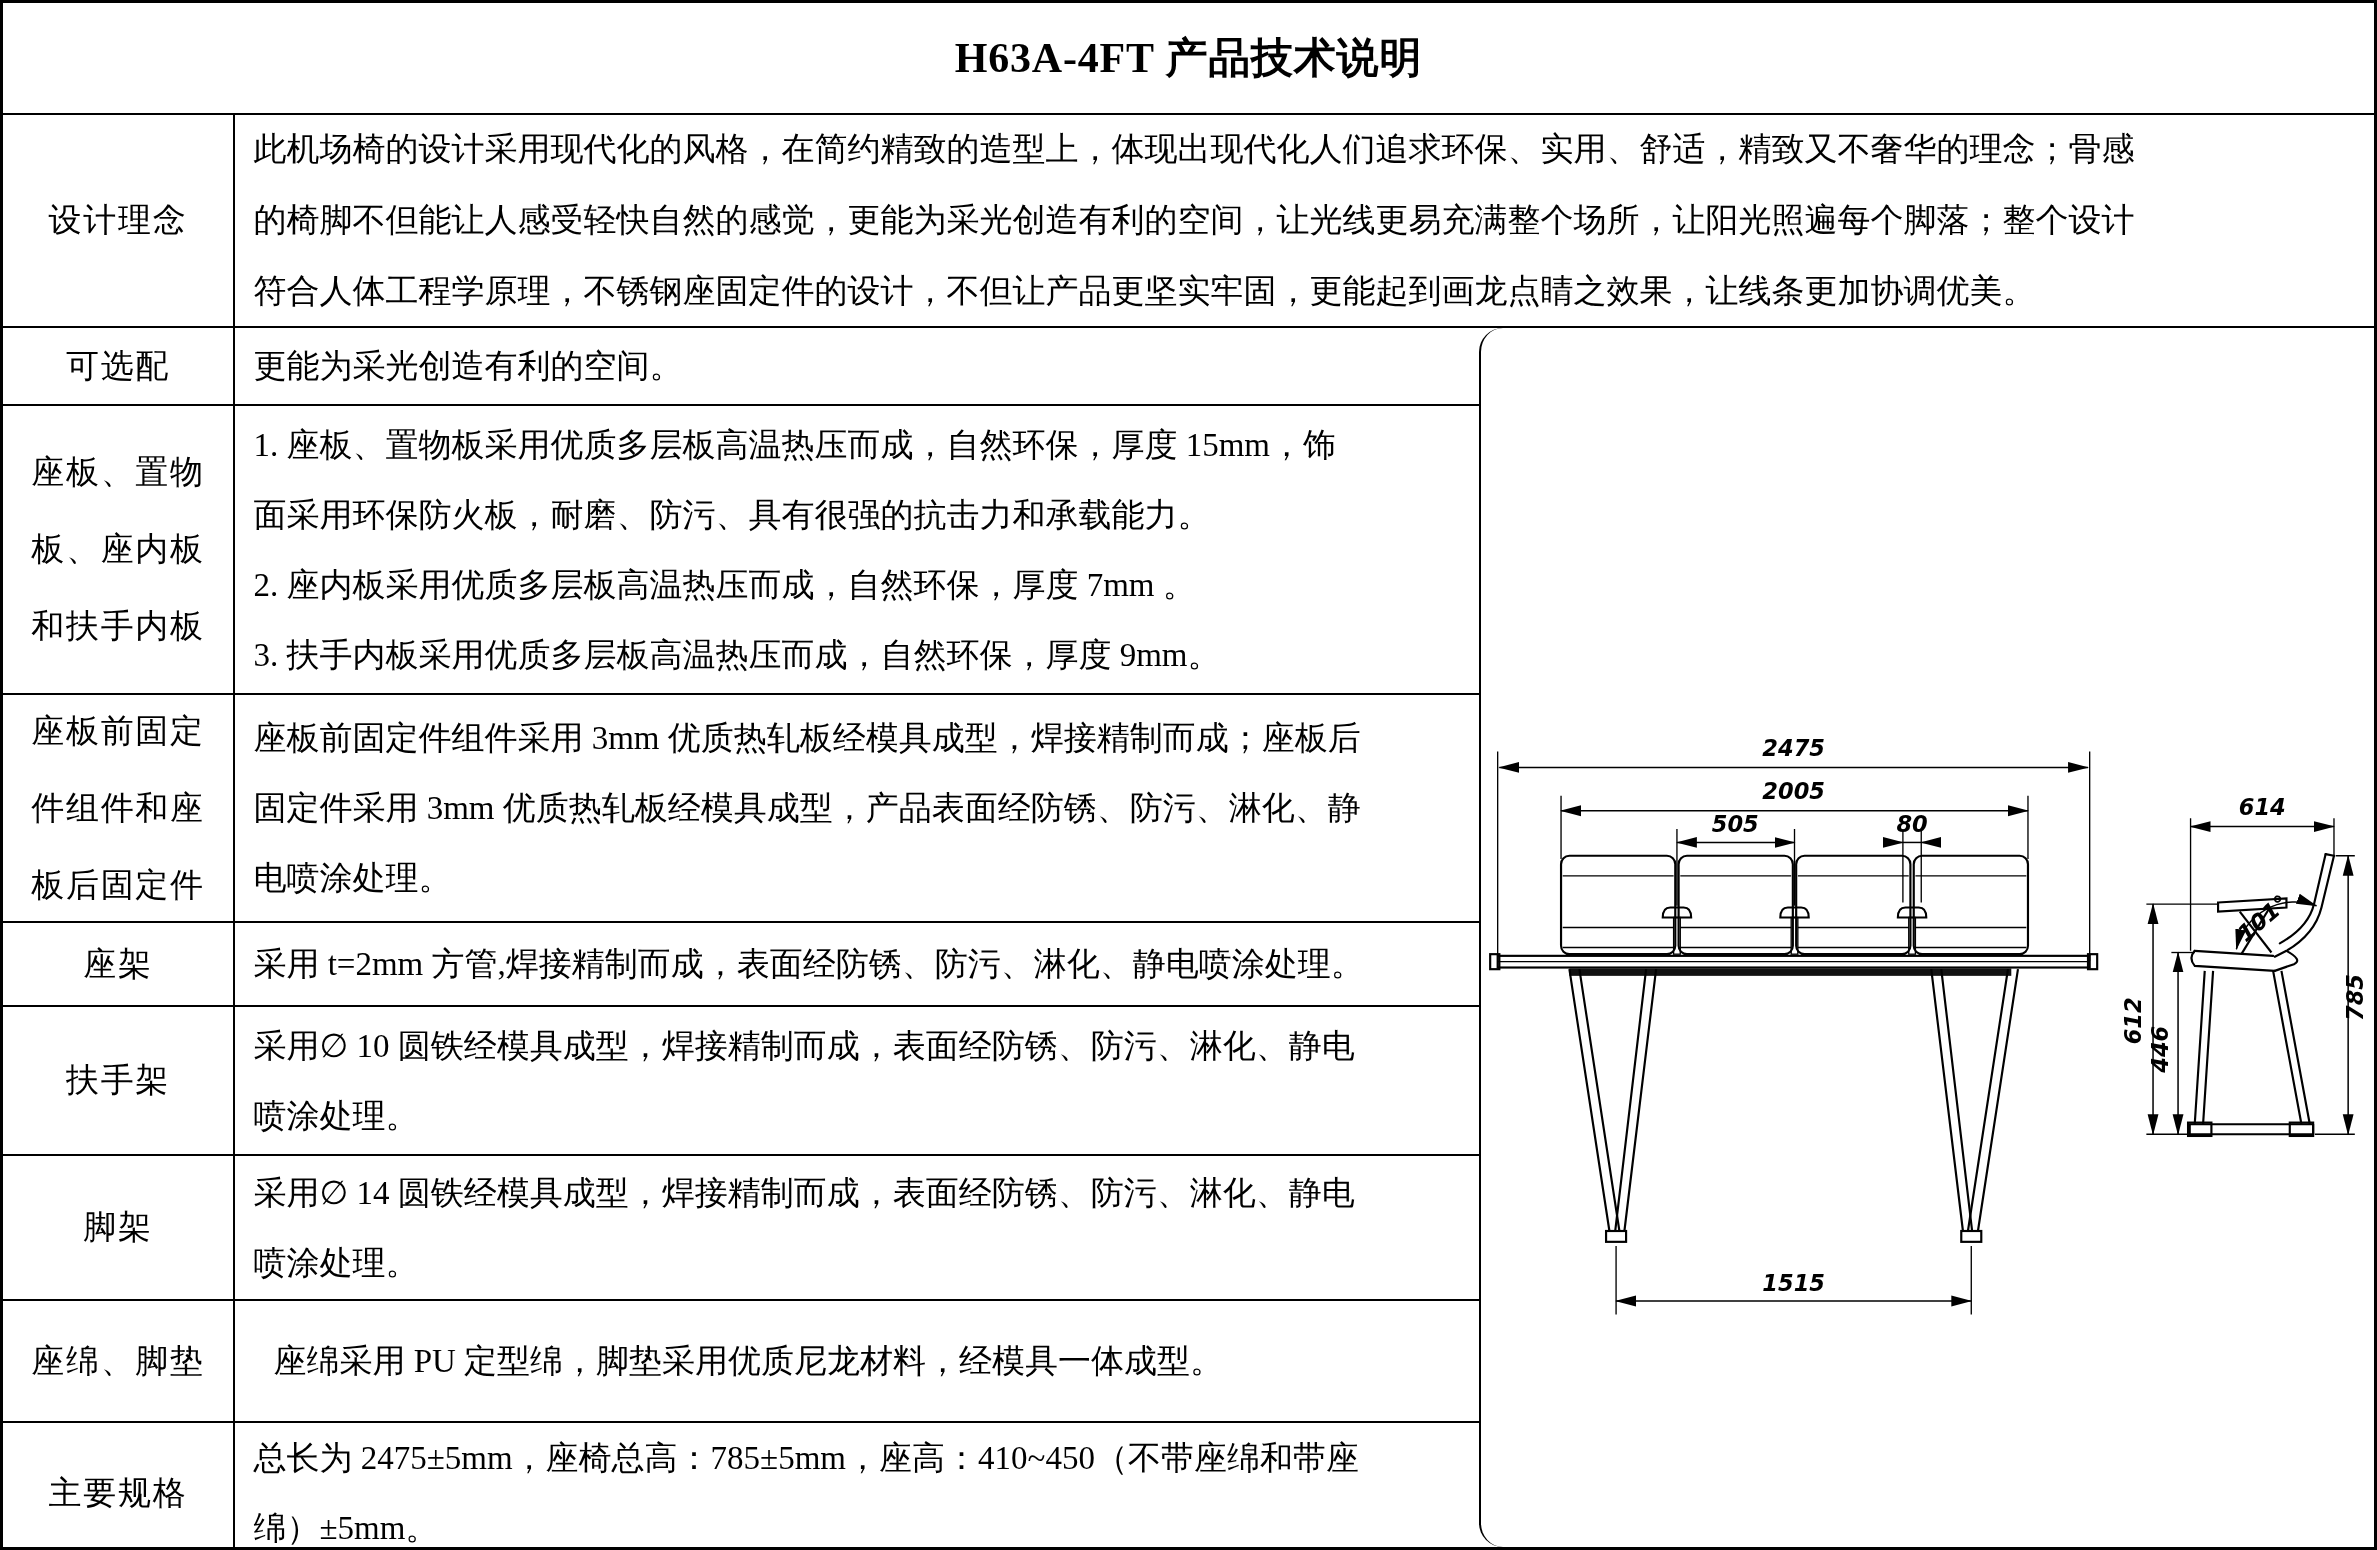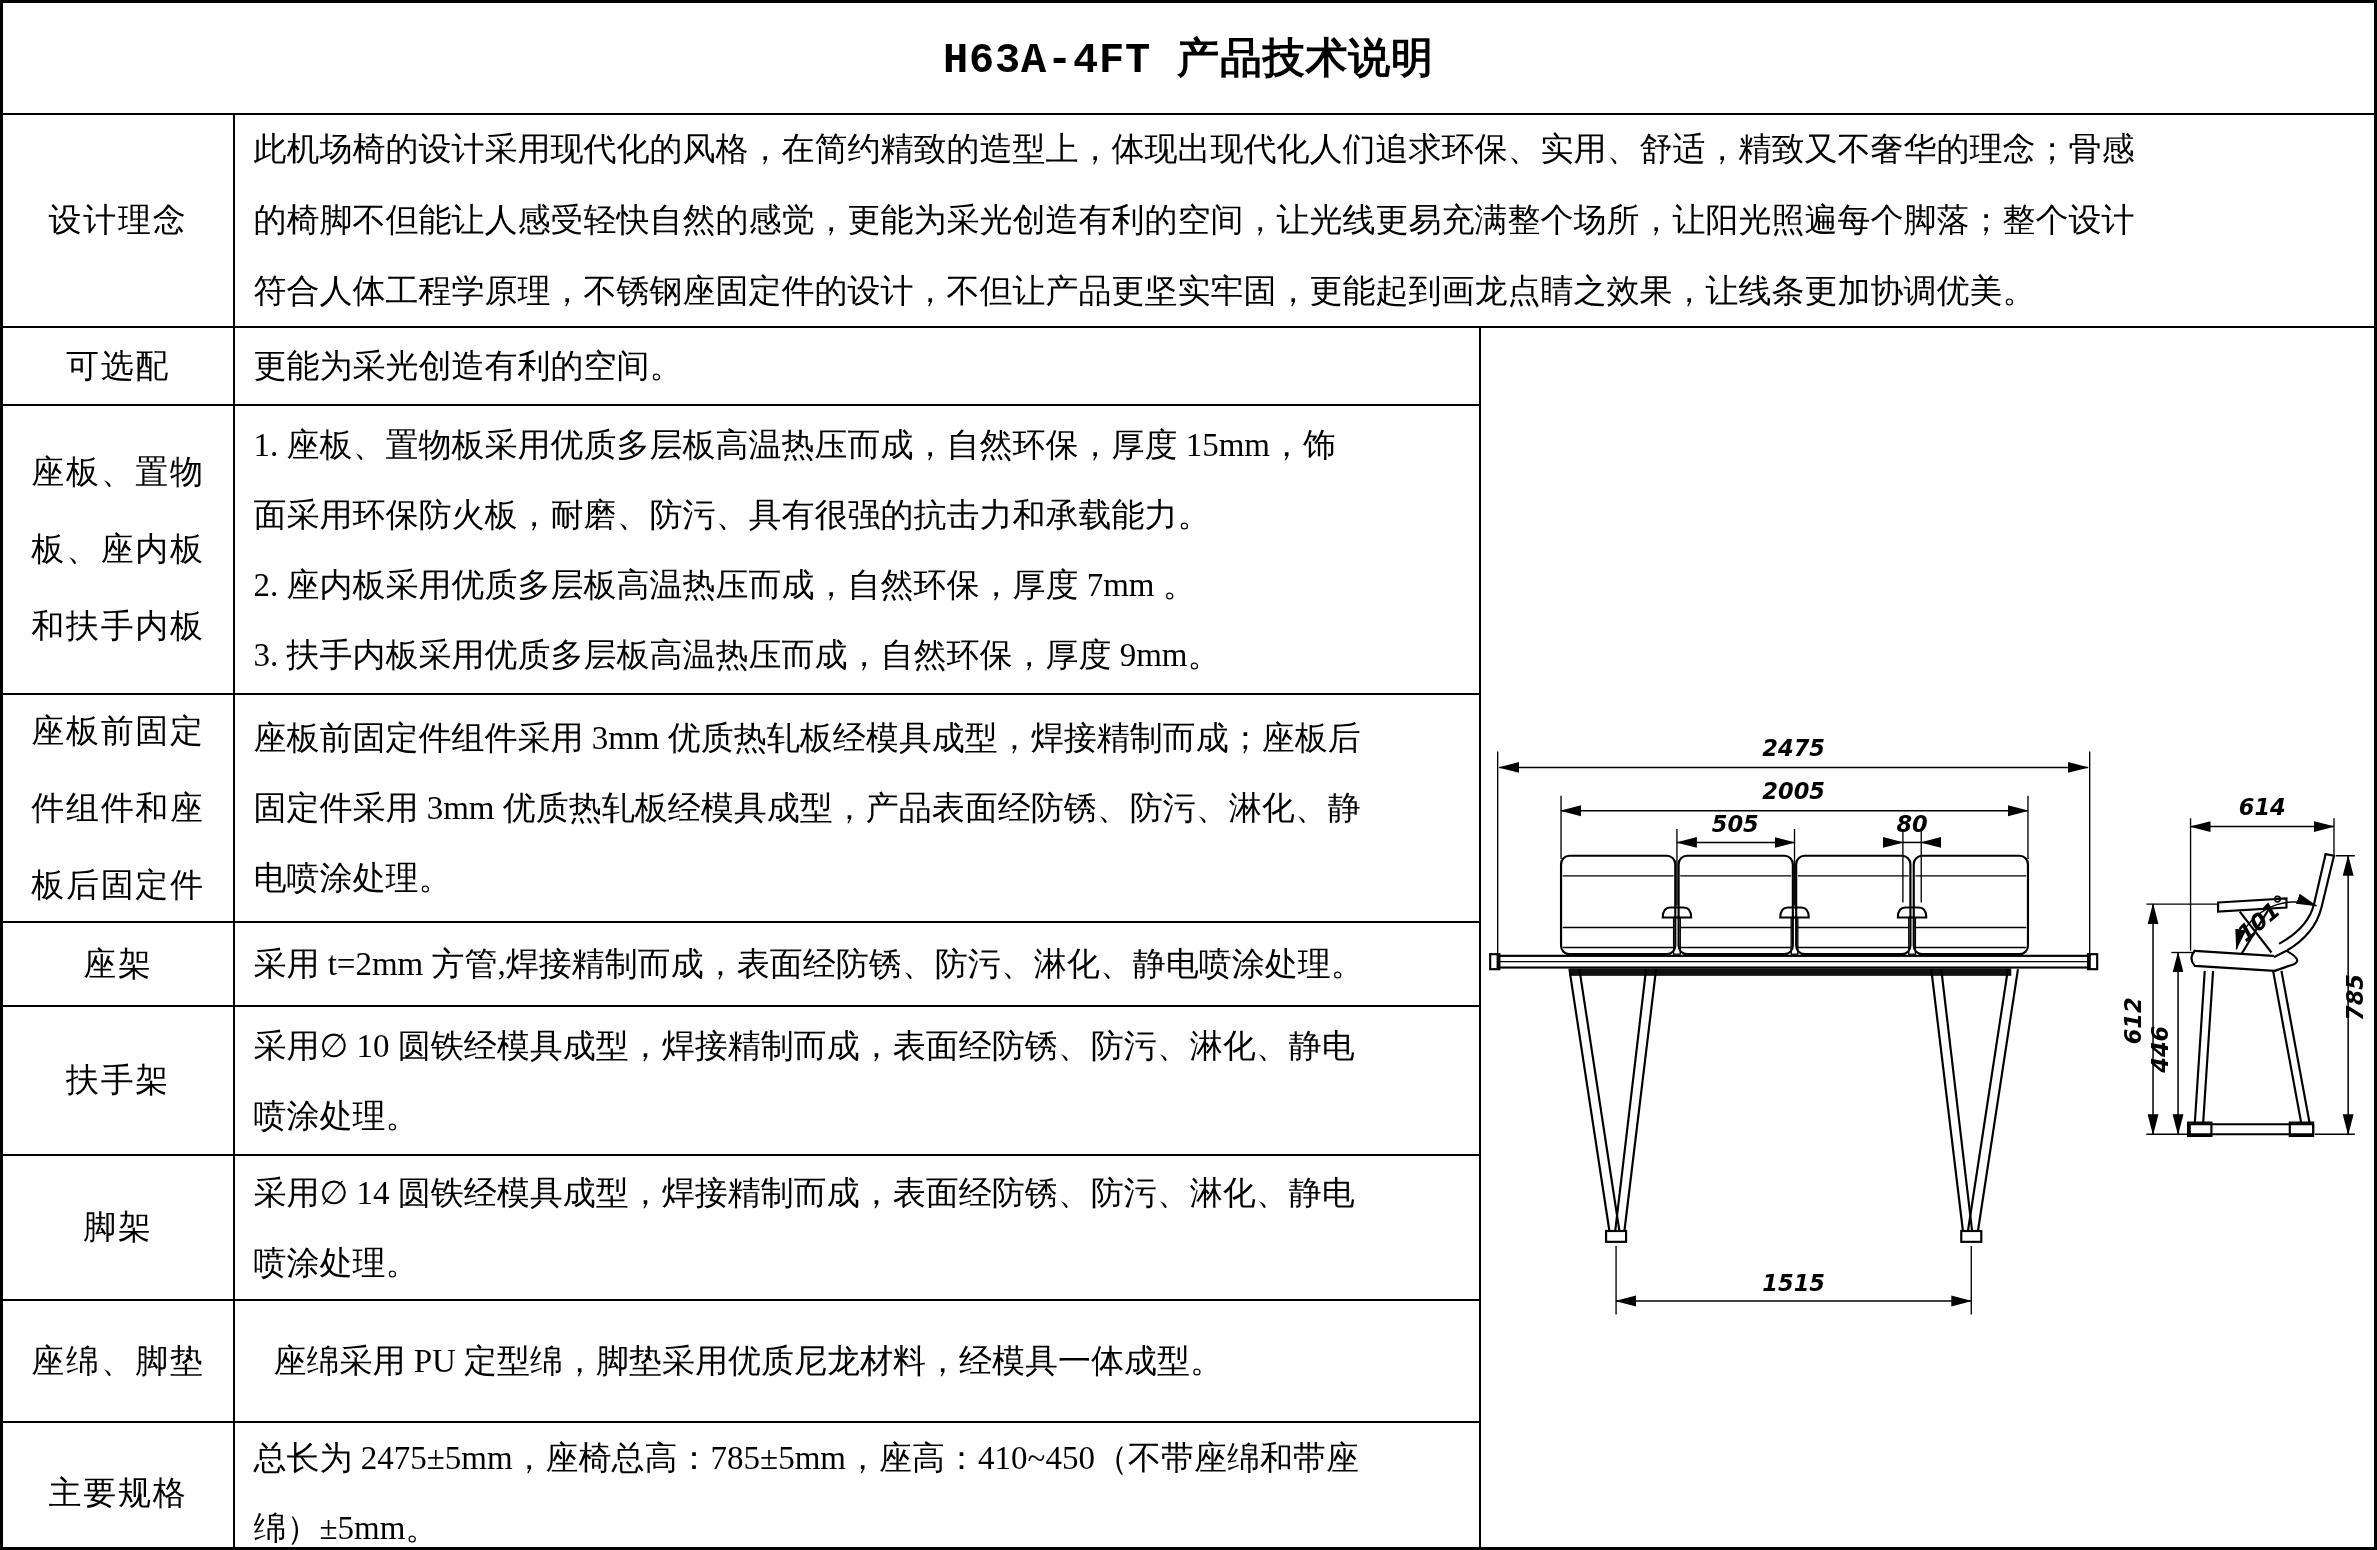--- a/index.html
+++ b/index.html
@@ -12,21 +12,21 @@
     font-family:"Liberation Serif","DejaVu Serif",serif;
     color:#000;
     display:flex;flex-direction:column;
     overflow:hidden;
   }
   .title-row{
     height:110px;flex:0 0 auto;
     display:flex;align-items:center;justify-content:center;
   }
   .title-row .title{
-    font-family:Liberation Mono, monospace;
+    font-family:Liberation Serif, serif;
     font-weight:bold;font-size:42px;letter-spacing:0.8px;
   }
   .trow{display:flex;flex-direction:row;flex:0 0 auto;box-sizing:border-box;}
   .design-row{border-top:2.5px solid #000;height:213px;}
   .body{border-top:2.5px solid #000;flex:1 1 auto;display:flex;flex-direction:row;min-height:0;}
   .left-table{width:1476px;flex:0 0 auto;display:flex;flex-direction:column;}
   .left-table .trow + .trow{border-top:2.1px solid #000;}
   .label-cell{
     width:232px;flex:0 0 auto;box-sizing:border-box;
     border-right:2.1px solid #000;
@@ -47,20 +47,21 @@
   .h-r2{height:289px;}
   .h-r3{height:228px;}
   .h-r4{height:84px;}
   .h-r5{height:149px;}
   .h-r6{height:145px;}
   .h-r7{height:122px;gap:20px;}
   .h-r8{flex:1 1 auto;}
   .drawing-cell{
     flex:1 1 auto;border-left:2.1px solid #000;box-sizing:border-box;
     position:relative;
+    border-radius:24px;
   }
   .drawing-cell svg{display:block;width:100%;height:100%;}
   .ln{stroke:#000;stroke-width:2.6;fill:none;stroke-linecap:round;}
   .lnthin{stroke:#000;stroke-width:1.6;fill:none;}
   .tube{stroke:#000;stroke-width:2.6;fill:none;}
   .dimline{stroke:#000;stroke-width:1.8;fill:none;}
   .dim{
     font-family:"DejaVu Sans","Liberation Sans",sans-serif;
     font-style:italic;font-weight:bold;font-size:27px;fill:#000;
   }

